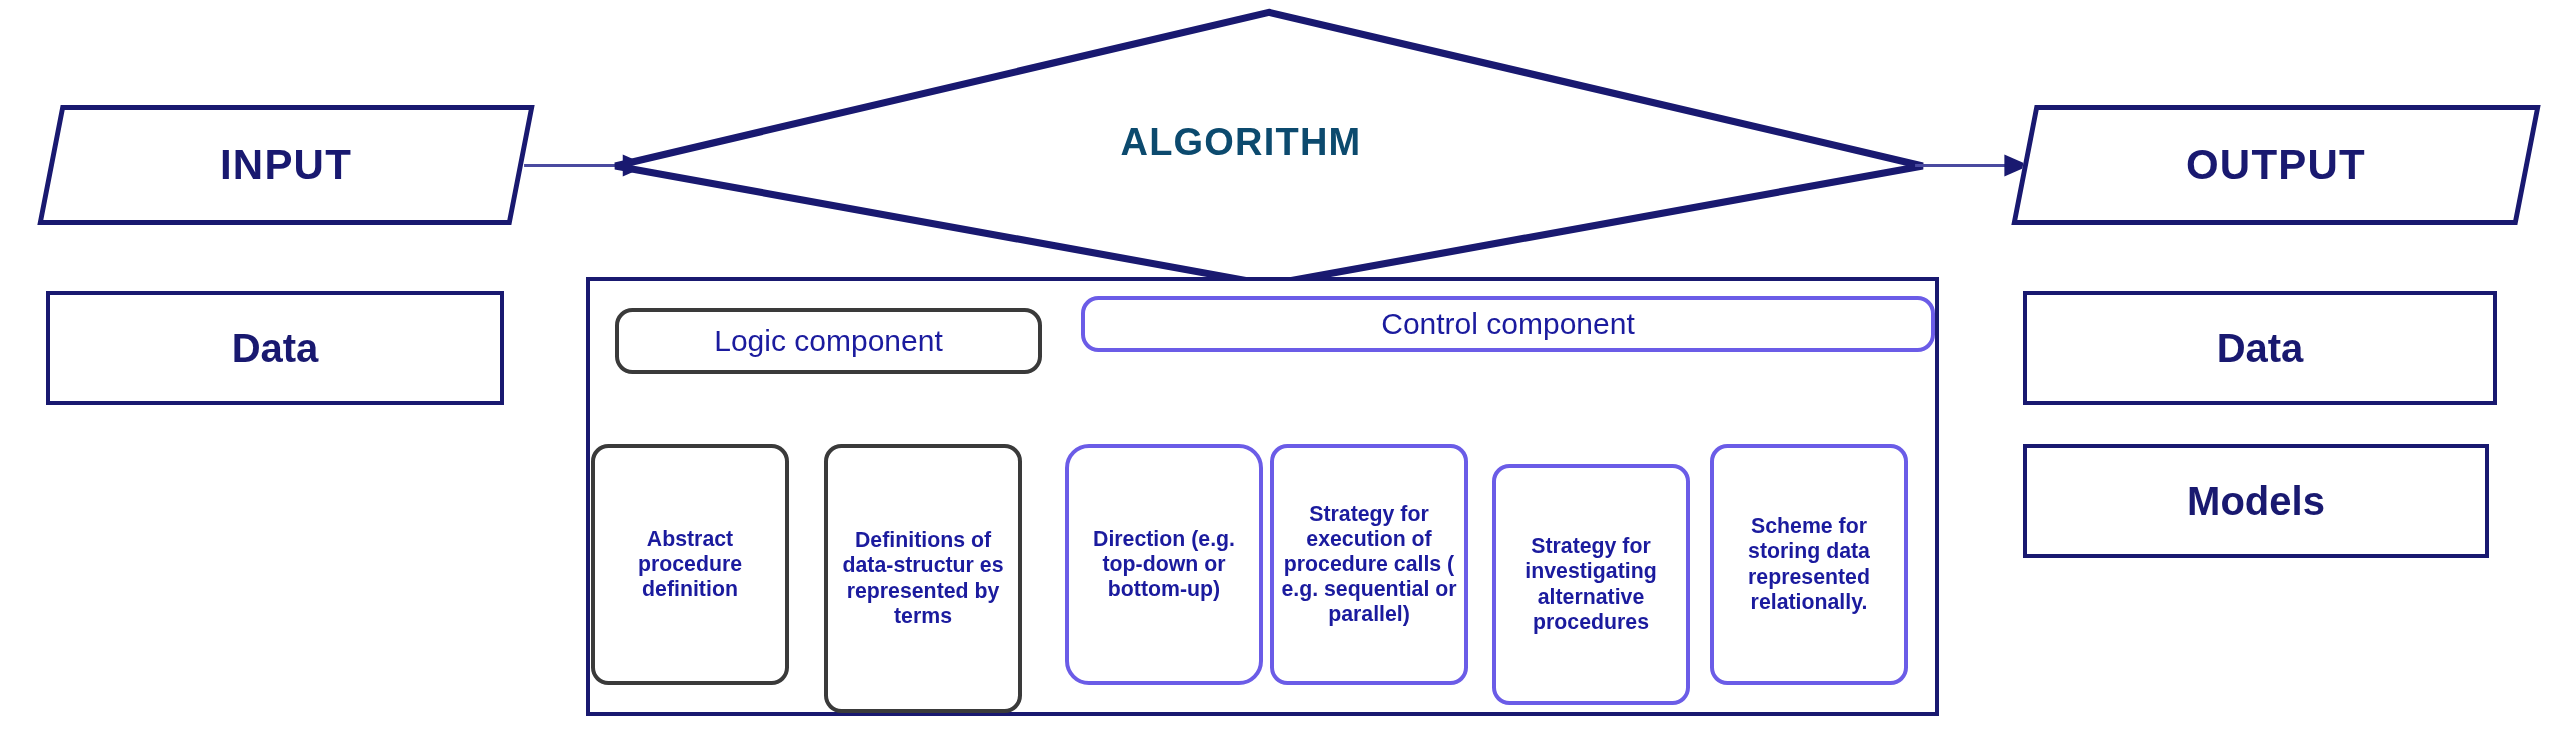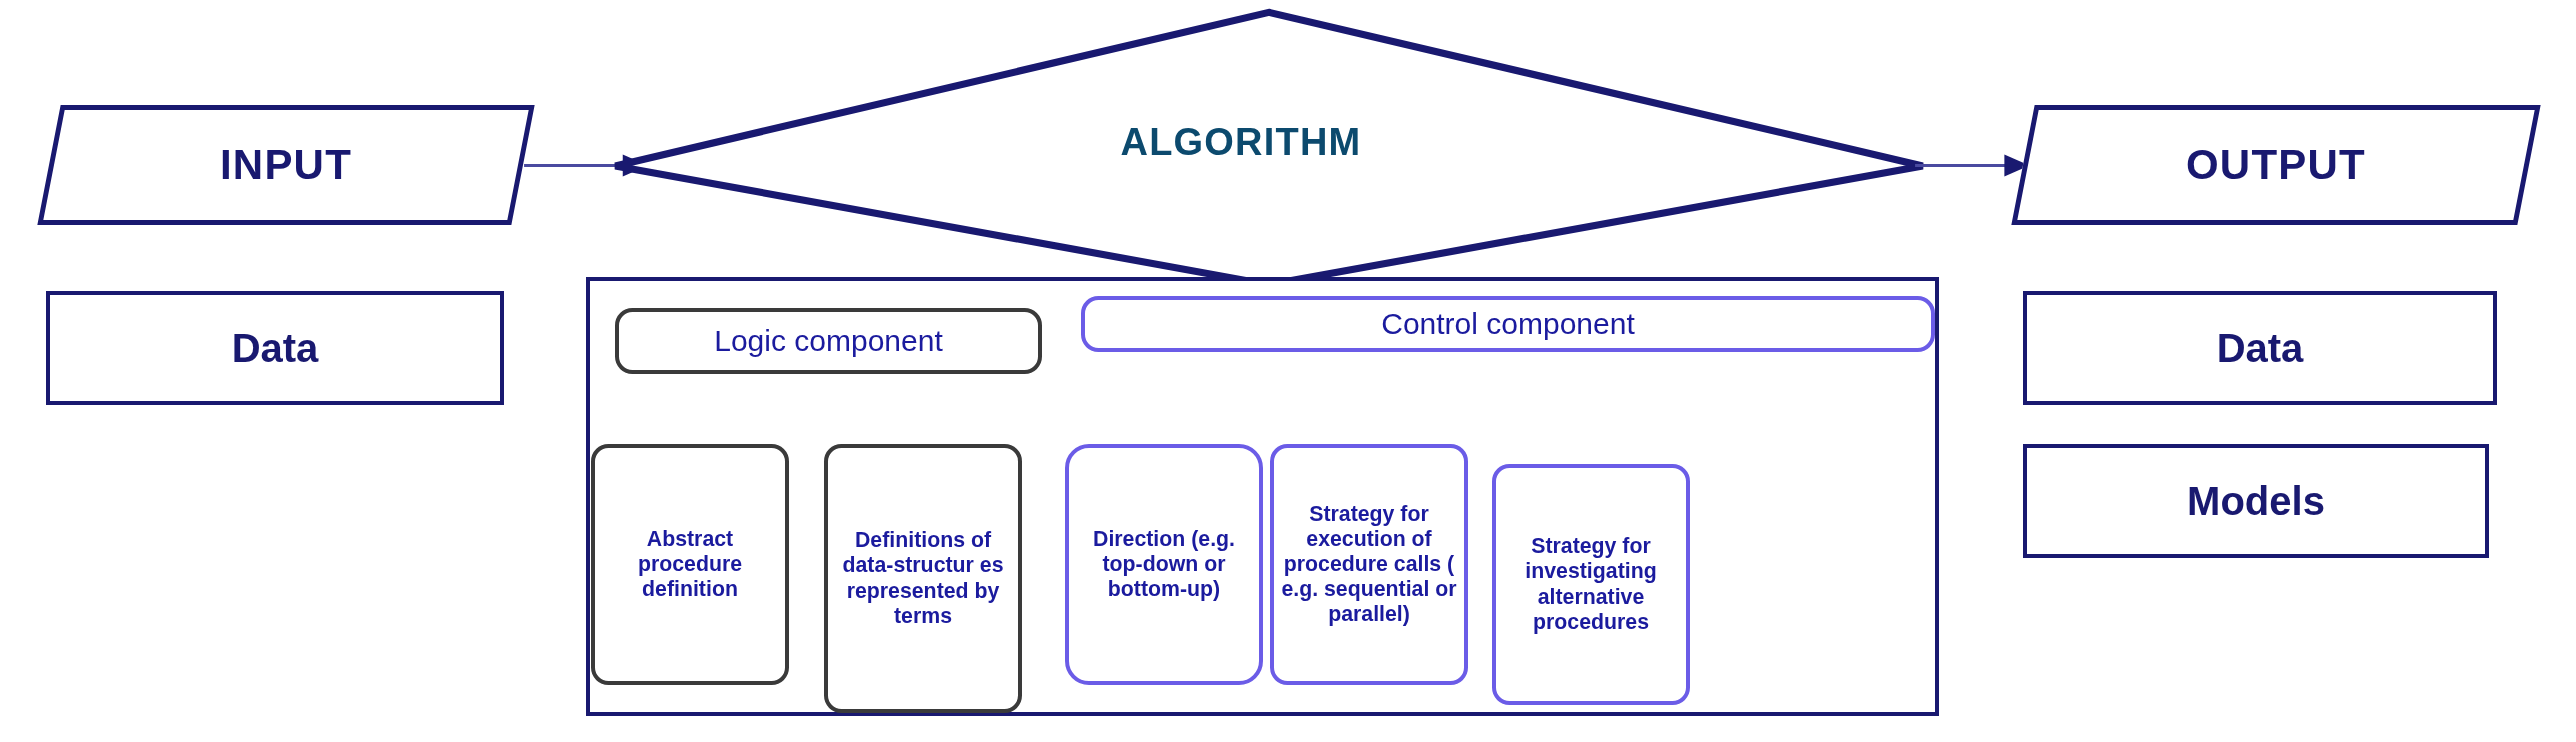--- a/index.html
+++ b/index.html
@@ -160,15 +160,18 @@
   </div>
 
   <div class="abs rbox light leaf" style="left:1270px; top:444px; width:198px; height:241px;align-items:center;">
     <span>Strategy for execution of procedure calls ( e.g. sequential or parallel)</span>
   </div>
 
   <div class="abs rbox light leaf" style="left:1492px; top:464px; width:198px; height:241px;">
     <span>Strategy for investigating alternative procedures</span>
   </div>
 
+  <div class="abs rbox light leaf" style="left:1710px; top:444px; width:198px; height:241px;">
+    <span>Scheme for storing data represented relationally.</span>
+  </div>
 
 </div>
 
 
 </body></html>

